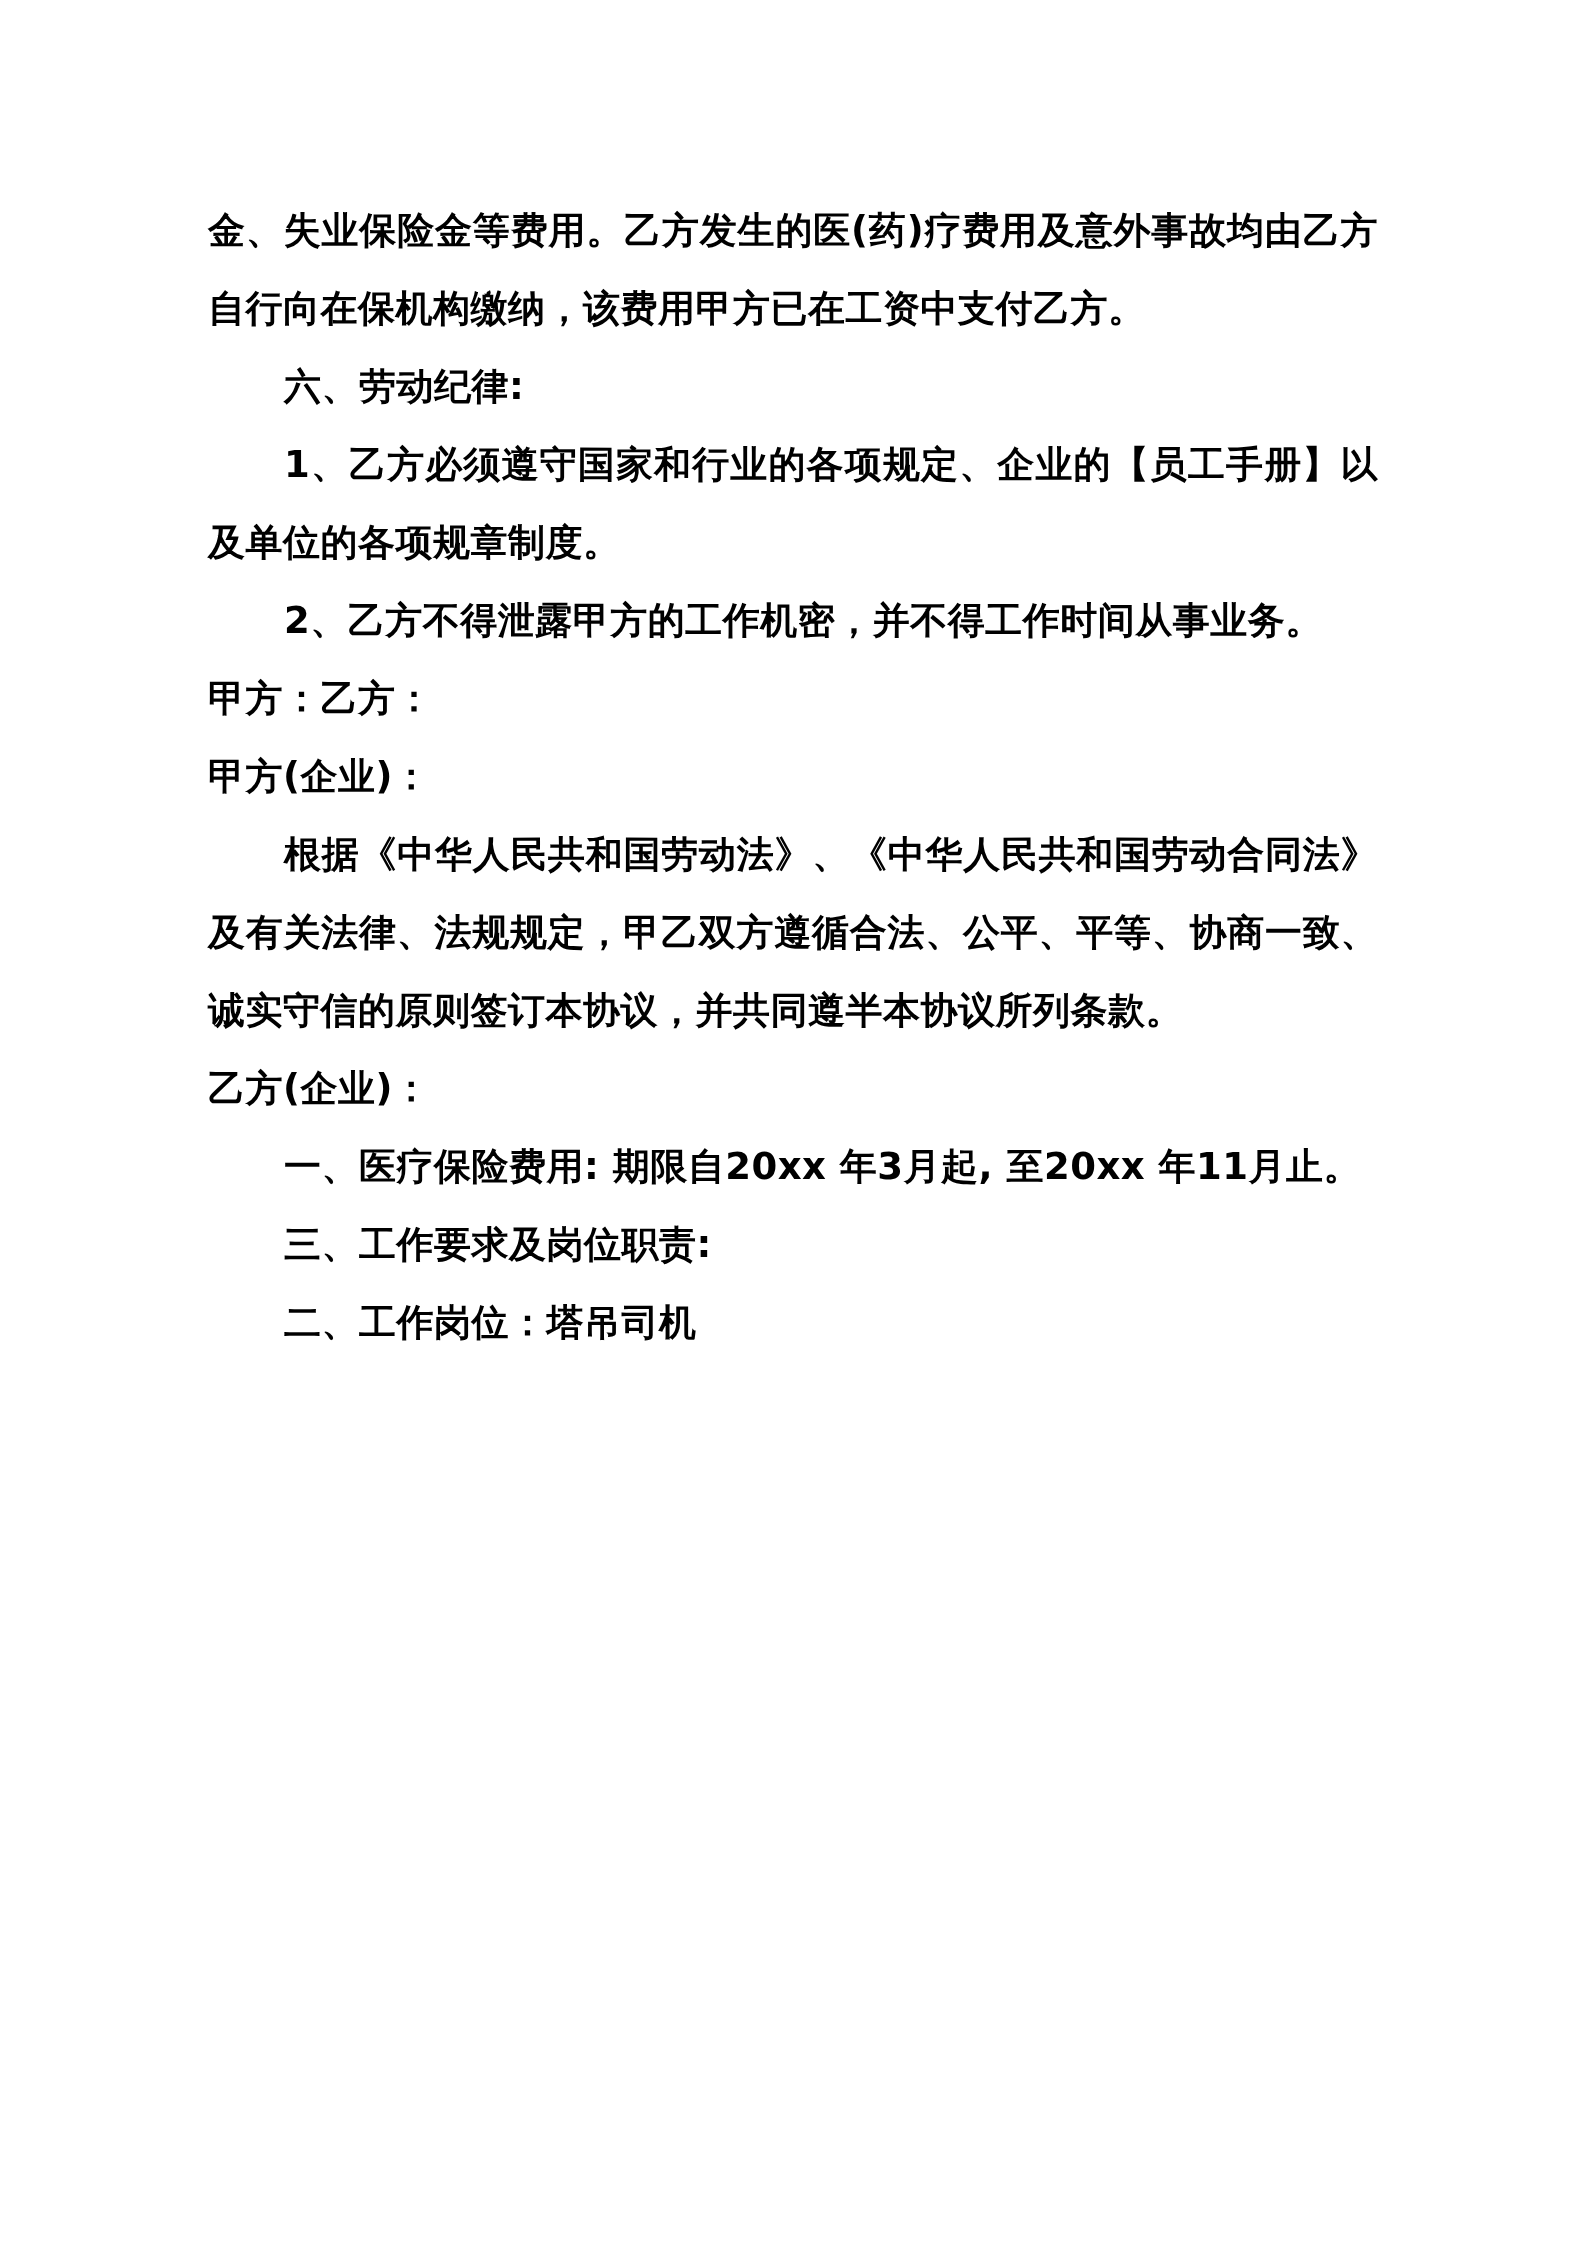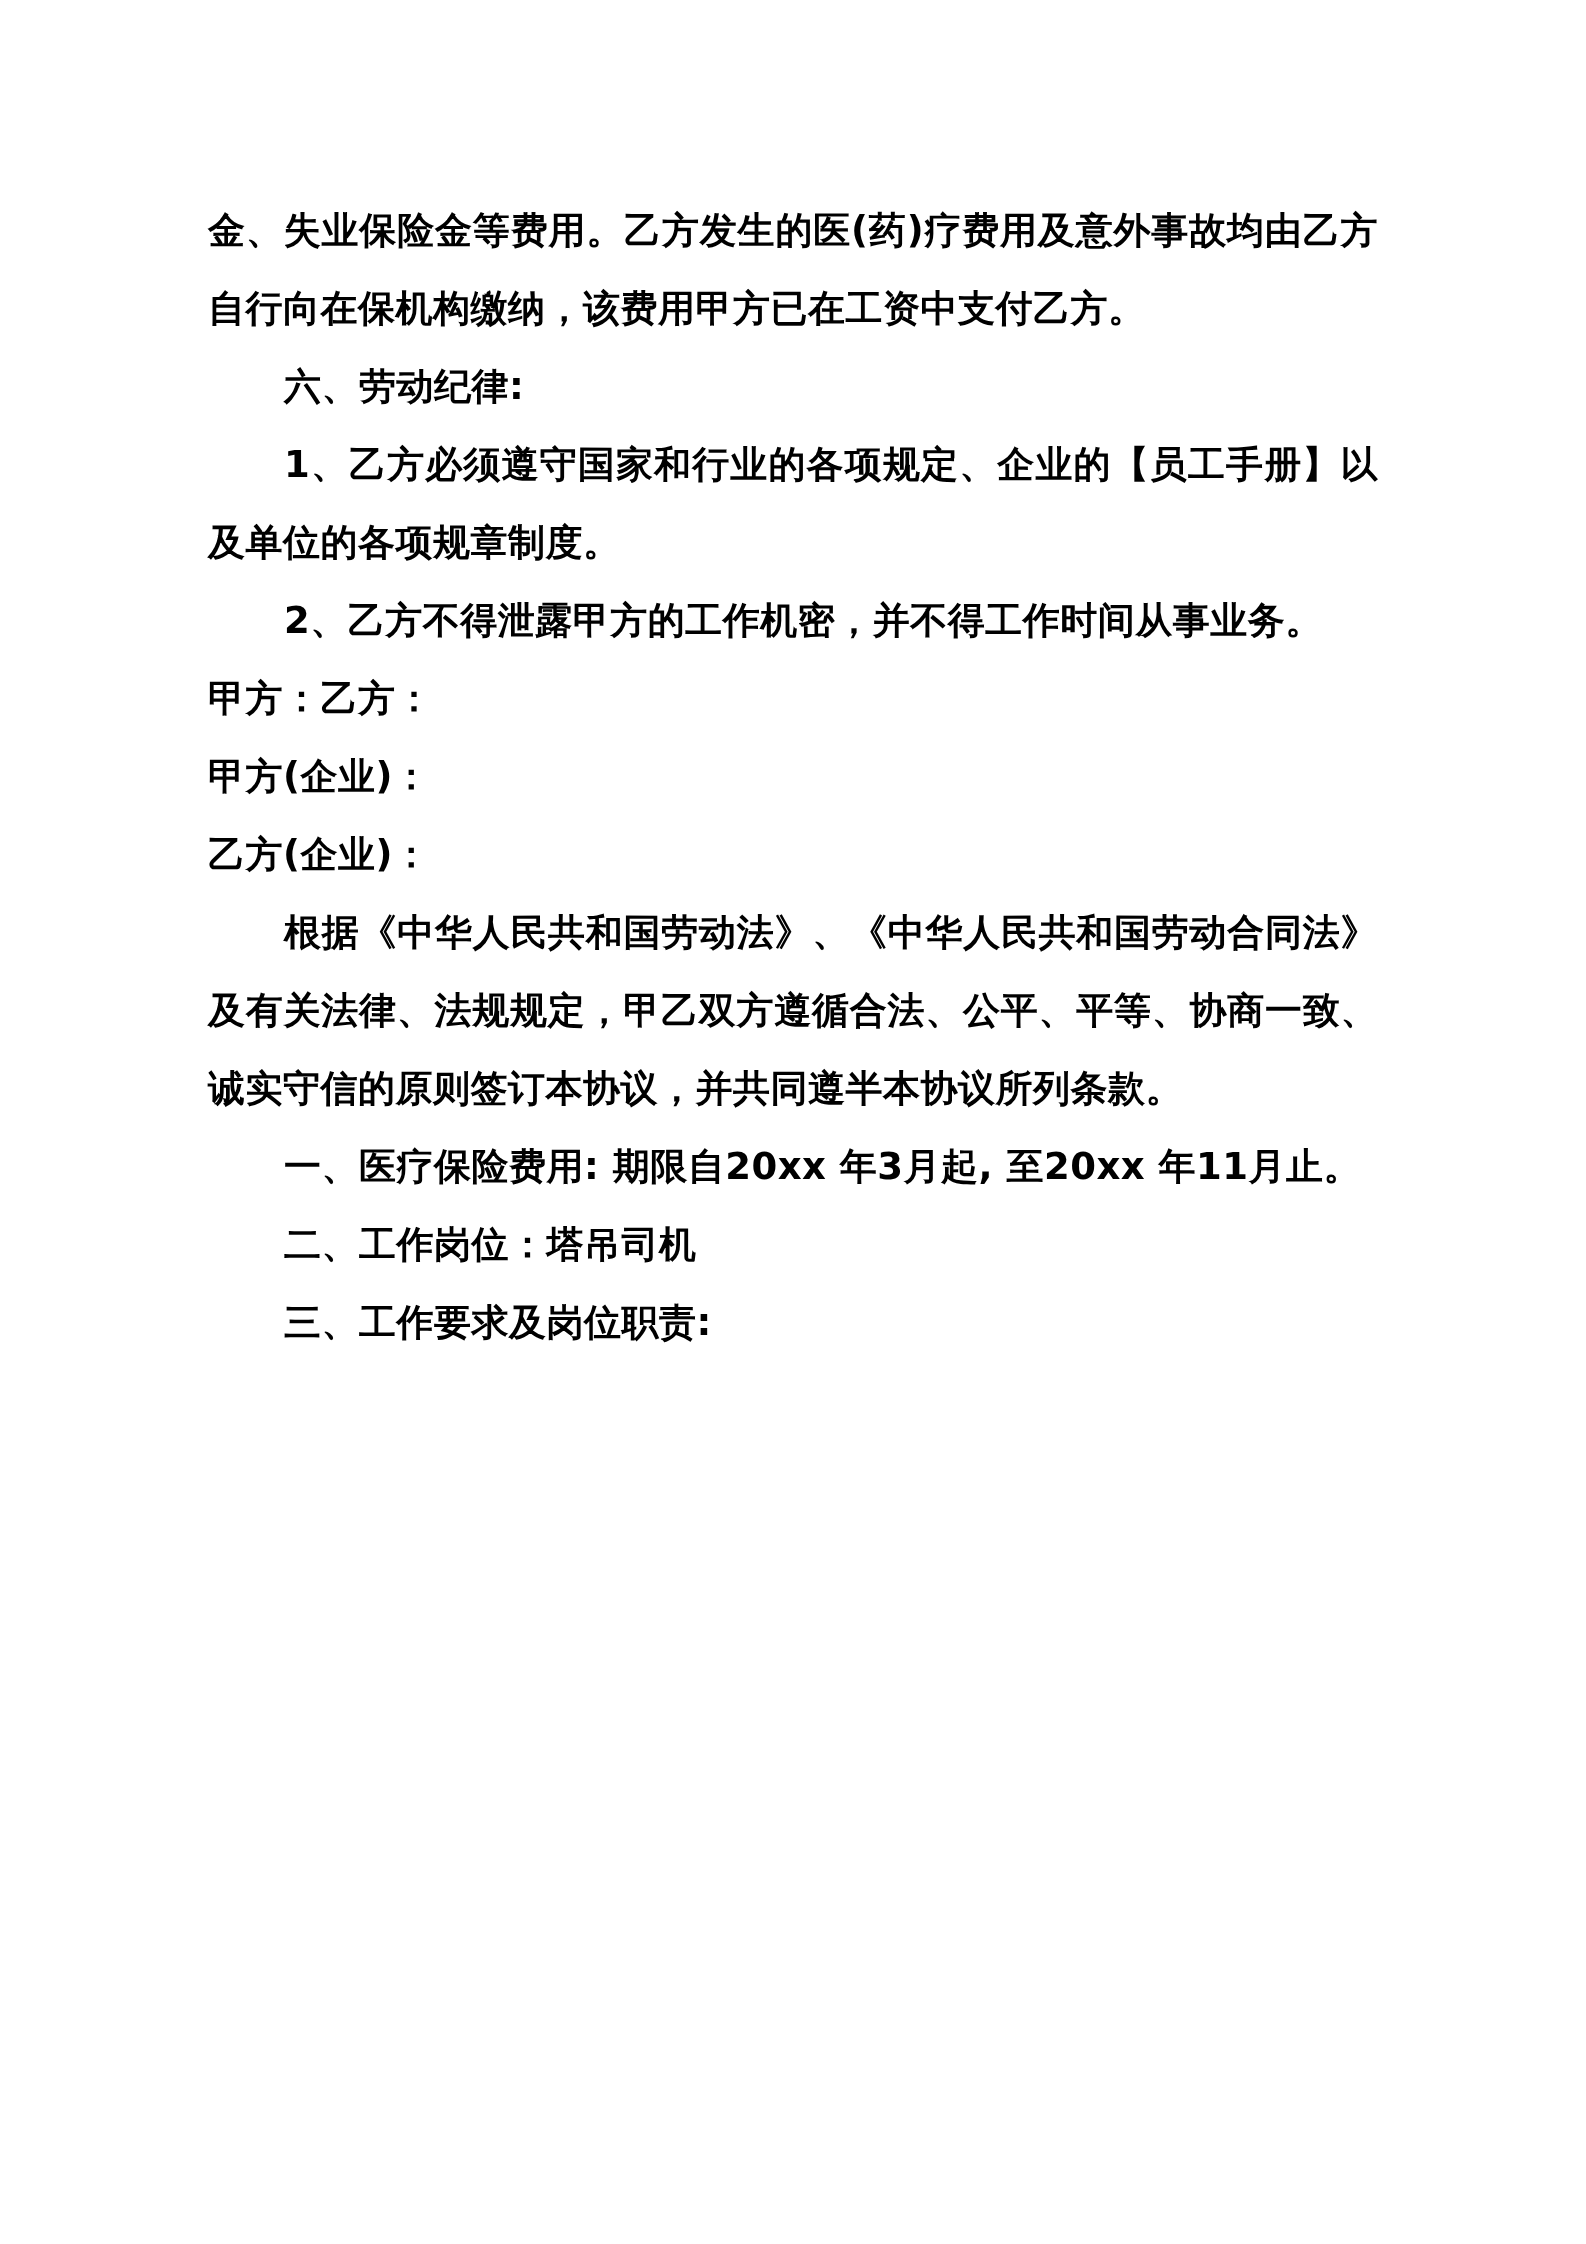--- a/index.html
+++ b/index.html
@@ -47,19 +47,19 @@
 <body>
 
 <div class="page">
   <div class="doc-body">
     <p class="para noindent">金、失业保险金等费用。乙方发生的医(药)疗费用及意外事故均由乙方自行向在保机构缴纳，该费用甲方已在工资中支付乙方。</p>
     <p class="para indent">六、劳动纪律:</p>
     <p class="para indent">1、乙方必须遵守国家和行业的各项规定、企业的【员工手册】以及单位的各项规章制度。</p>
     <p class="para indent">2、乙方不得泄露甲方的工作机密，并不得工作时间从事业务。</p>
     <p class="para noindent">甲方：乙方：</p>
     <p class="para noindent">甲方(企业)：</p>
+    <p class="para indent">根据《中华人民共和国劳动法》、《中华人民共和国劳动合同法》及有关法律、法规规定，甲乙双方遵循合法、公平、平等、协商一致、诚实守信的原则签订本协议，并共同遵半本协议所列条款。</p>
     <p class="para noindent">乙方(企业)：</p>
-    <p class="para indent">根据《中华人民共和国劳动法》、《中华人民共和国劳动合同法》及有关法律、法规规定，甲乙双方遵循合法、公平、平等、协商一致、诚实守信的原则签订本协议，并共同遵半本协议所列条款。</p>
     <p class="para indent">一、医疗保险费用: 期限自20xx 年3月起, 至20xx 年11月止。</p>
+    <p class="para indent">三、工作要求及岗位职责:</p>
     <p class="para indent">二、工作岗位：塔吊司机</p>
-    <p class="para indent">三、工作要求及岗位职责:</p>
   </div>
 </div>
 
 </body></html>

